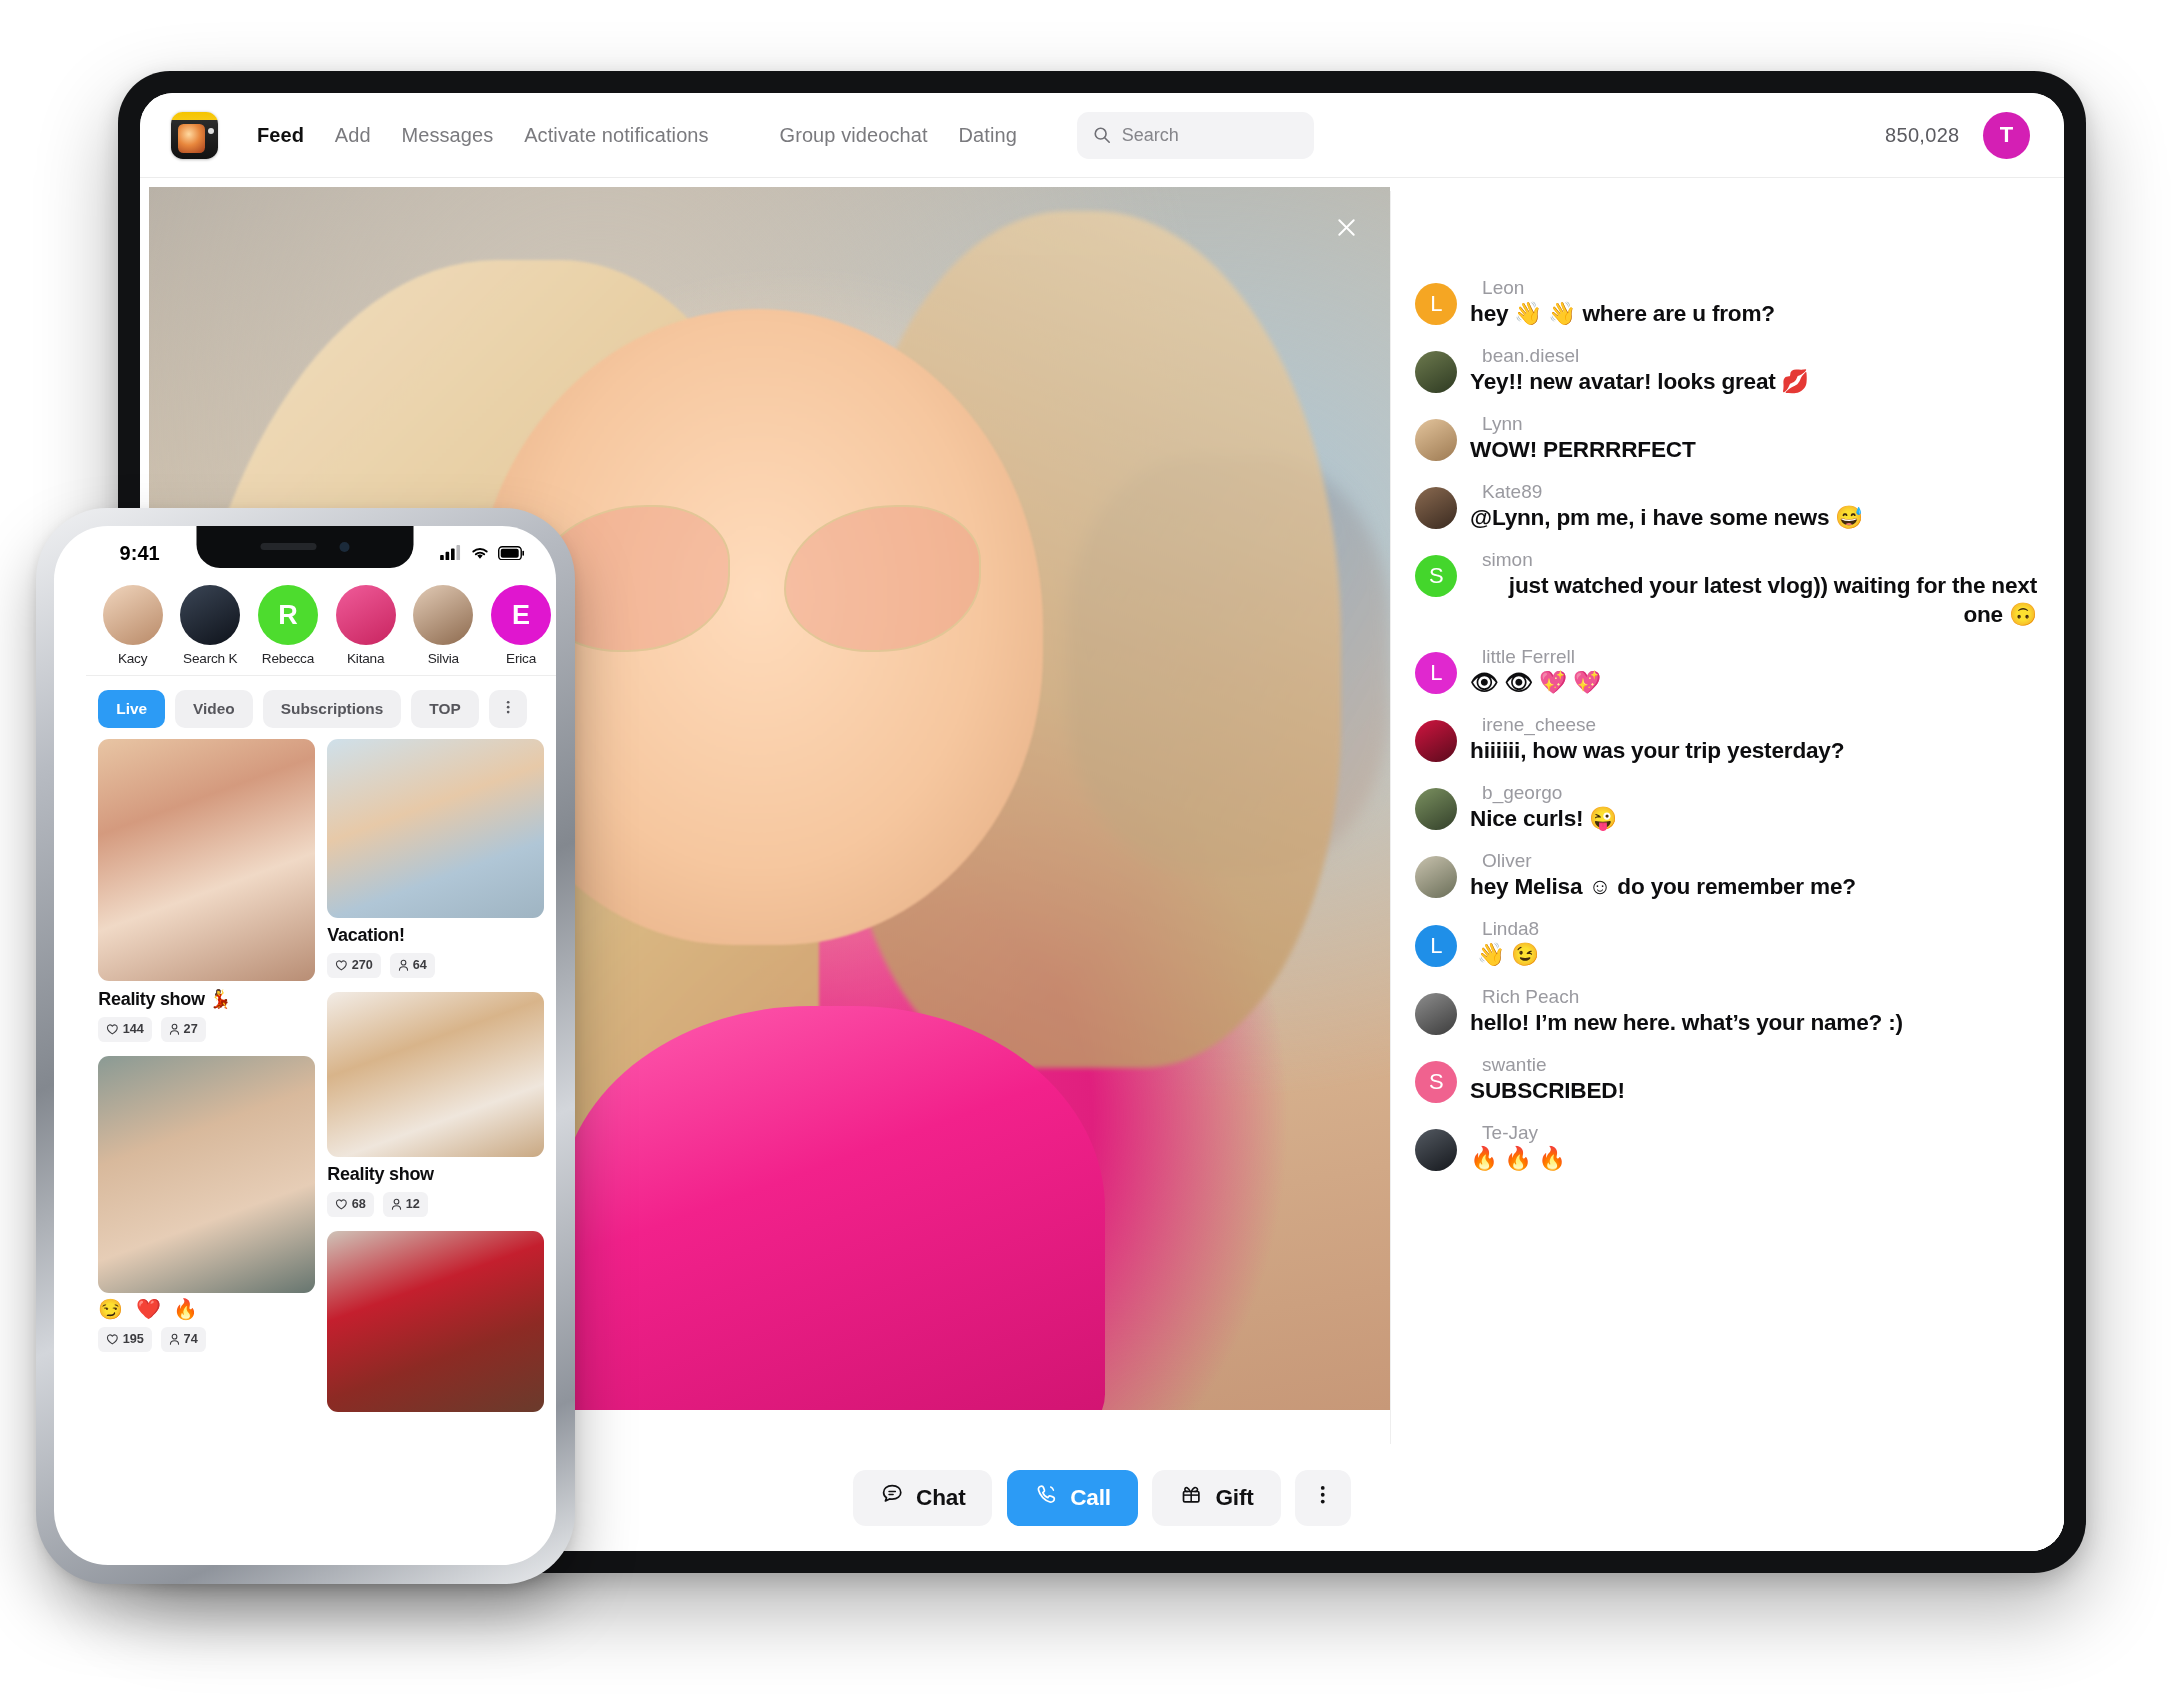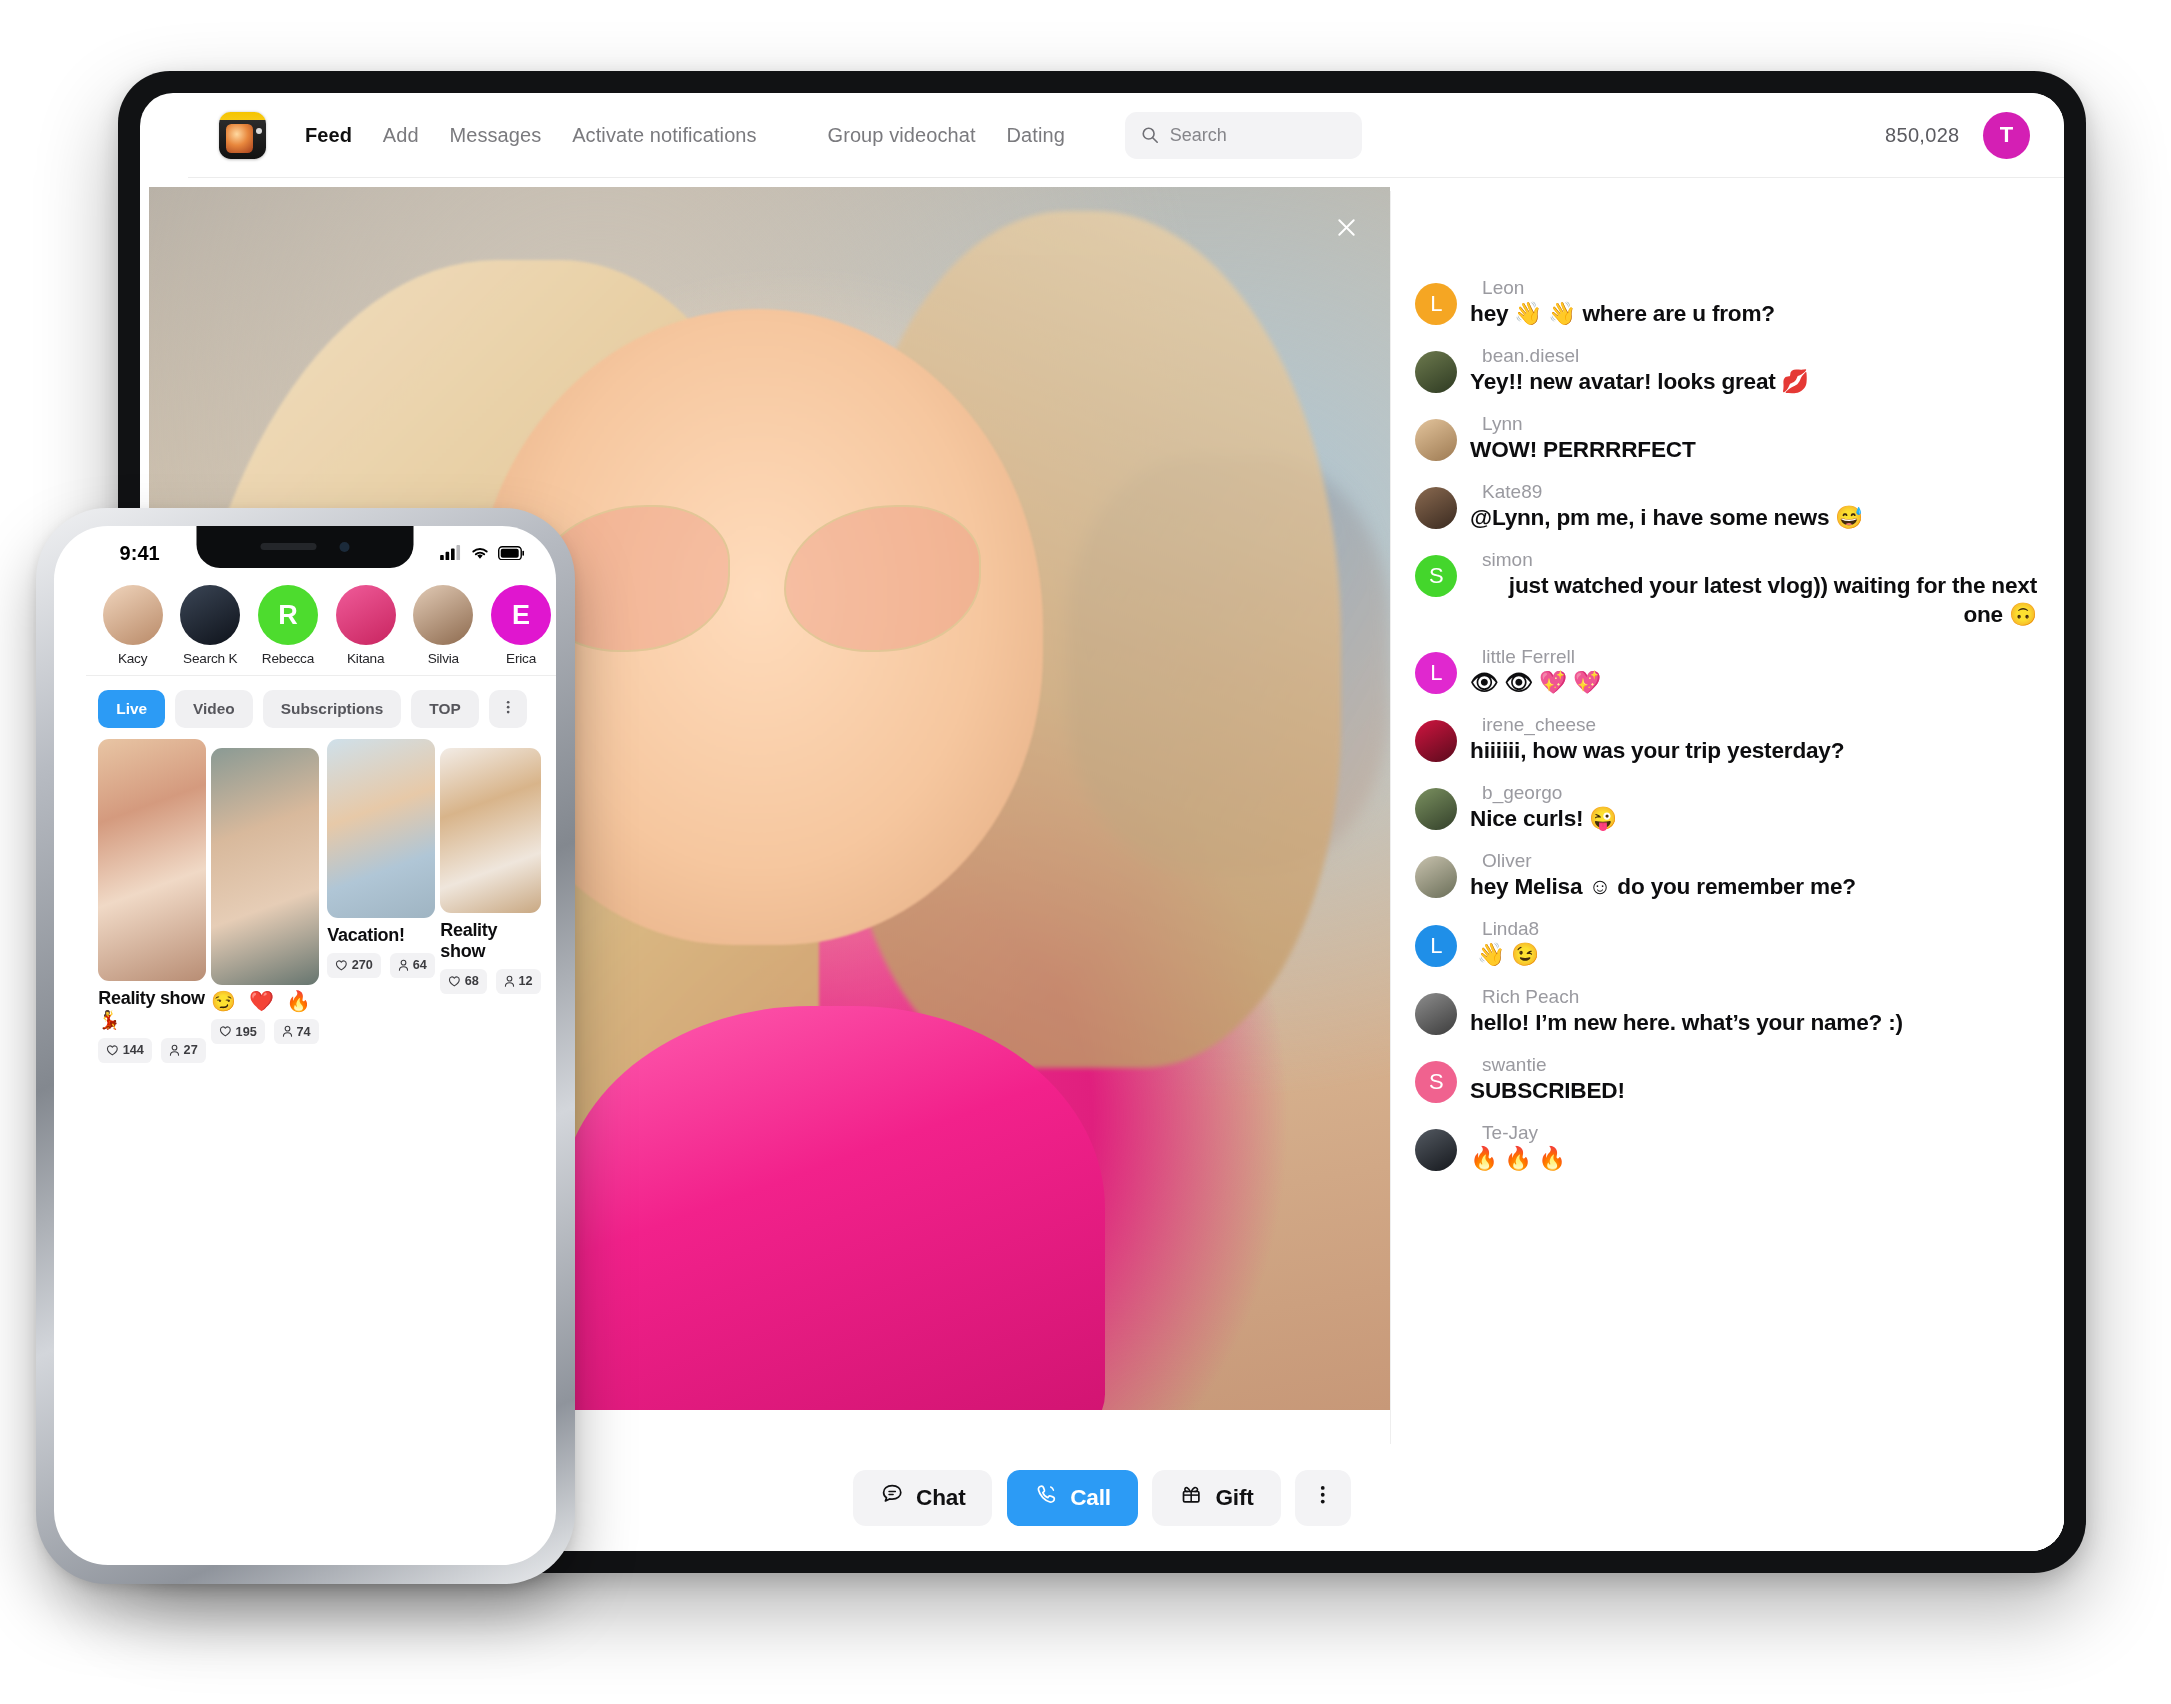--- a/index.html
+++ b/index.html
@@ -32,21 +32,20 @@
     border-radius: 33px;
     overflow: hidden;
     position: relative;
   }
 
   
   .topnav {
     height: 85px; display: flex; align-items: center;
     padding: 0 34px 0 31px; gap: 0; background:#fff;
     border-bottom: 0.9px solid #ececec;
-    margin-left: 48px;
   }
   .logo {
     width: 47px; height: 47px; border-radius: 11.8px; flex: 0 0 auto;
     background: linear-gradient(180deg,#f5c400 0%, #f7c913 16%, #2b2b2b 17%, #111 100%);
     position: relative; overflow:hidden;
     box-shadow: 0 0.9px 2.7px rgba(0,0,0,.25);
   }
   .logo .lens {
     position:absolute; left: 7.2px; top: 12.7px; width: 27px; height: 29px;
     border-radius: 5.4px;
@@ -230,21 +229,21 @@
   .story .nm{ font-size:13.6px; color:#26262a; letter-spacing:-0.2px; }
   .filters{ display:flex; gap:10px; padding: 14.5px 12.7px 11px 12.7px; }
   .chip{
     height: 38px; padding: 0 18px; border-radius:10px; background:#f0f0f2;
     display:flex;align-items:center;justify-content:center;
     font-size:15.4px;font-weight:700;color:#56565c;cursor:pointer;white-space:nowrap;
   }
   .chip.active{ background:#2c9bf5;color:#fff; }
   .chip.dots{ padding:0; width:38px; }
   .feed{ display:flex; gap: 12.7px; padding: 0 12.7px; overflow:hidden; flex:1 1 auto; }
-  .col{ flex:1 1 0; min-width:0; display:flex;flex-direction:row; gap: 5.4px; }
+  .col{ flex:1 1 0; min-width:0; display:flex;flex-direction:column; gap: 5.4px; }
   .card-img{ width:100%; border-radius:11px; background-size:cover; background-position:center; }
   .card-title{ font-size:18px;font-weight:700;color:#0d0d0f; margin-top:7.2px; letter-spacing:-0.3px;}
   .card-emojis{ font-size:20px; margin-top:3.6px; letter-spacing:3.6px; }
   .stats{ display:flex; gap:9px; margin-top:6.3px; }
   .stat{
     height:25px; padding:0 8.1px; border-radius:6.3px; background:#f2f2f4;
     display:flex;align-items:center;gap:3.6px;font-size:12.7px;color:#3c3c40;font-weight:600;
   }
   .stat svg{ display:block; }
 </style>

